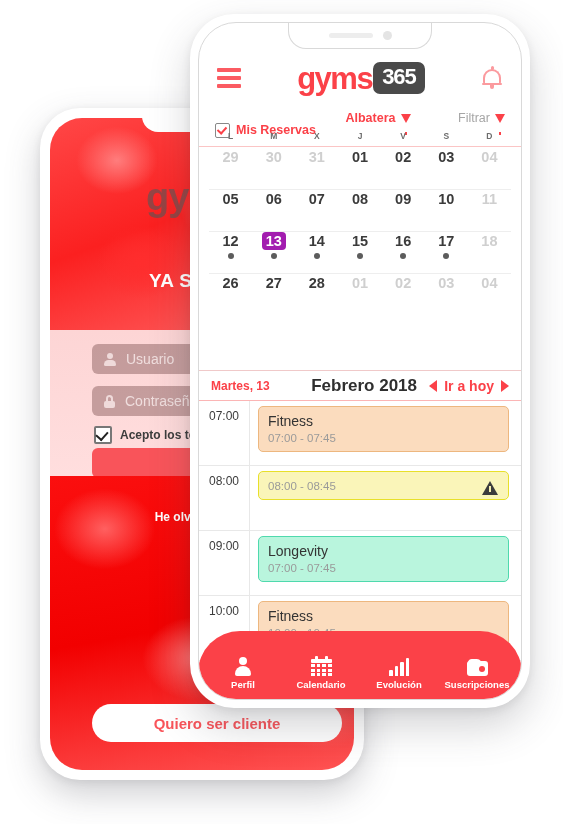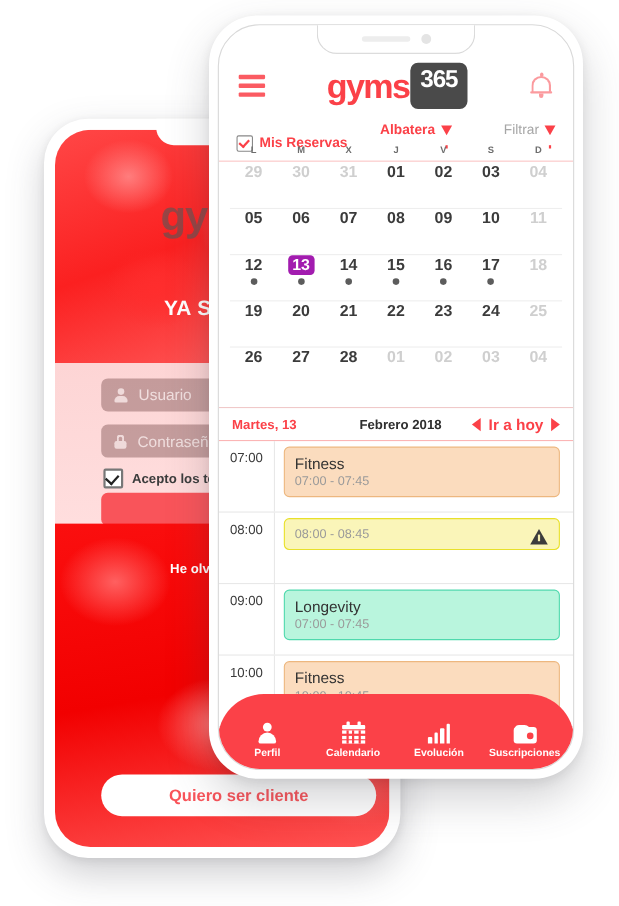--- a/index.html
+++ b/index.html
@@ -122,21 +122,21 @@
   .cam{width:9px;height:9px;border-radius:50%;background:#e4e4e4;}
 
   
   .app-head{position:absolute;left:0;right:0;top:28px;height:54px;display:flex;align-items:center;padding:0 18px;box-sizing:border-box;}
   .burger{width:24px;display:flex;flex-direction:column;gap:4px;cursor:pointer;}
   .burger i{display:block;height:4px;border-radius:1px;background:#fb5b62;}
   .logo{flex:1;display:flex;align-items:center;justify-content:center;gap:1px;}
   .logo-gyms{font-size:31px;font-weight:bold;color:#fb4148;letter-spacing:-1.5px;line-height:1;}
   .logo-365{
     font-size:22px;font-weight:bold;color:#fff;background:#4a4a4a;
-    border-radius:7px;padding:1px 7px 12px;letter-spacing:-1px;line-height:1.1;
+    border-radius:7px;padding:1px 7px 2px;letter-spacing:-1px;line-height:1.1;
     border:2px solid #4a4a4a;
   }
   .bell{width:22px;height:24px;position:relative;cursor:pointer;}
   .bell:before{
     content:"";position:absolute;left:2px;top:3px;width:18px;height:15px;
     border:2px solid #fb9a9e;border-bottom:none;border-radius:9px 9px 2px 2px;box-sizing:border-box;
   }
   .bell:after{
     content:"";position:absolute;left:1px;top:17px;width:20px;height:2px;background:#fb9a9e;border-radius:1px;
   }
@@ -161,21 +161,21 @@
   .week:last-child{border-bottom:none;}
   .cell{flex:1;display:flex;flex-direction:column;align-items:center;gap:3px;cursor:pointer;}
   .dnum{font-size:14.5px;font-weight:bold;color:#3b3b3b;line-height:18px;}
   .cell.muted .dnum{color:#cfcfcf;}
   .cell.today .dnum{background:#a21caf;color:#fff;border-radius:4px;padding:0 4px;}
   .dot{width:6px;height:6px;border-radius:50%;background:#5c5c5c;}
 
   
   .daybar{position:absolute;left:0;right:0;top:347px;height:31px;display:flex;align-items:center;padding:0 12px;box-sizing:border-box;border-top:1px solid #f0c9c9;border-bottom:1.5px solid #fbb5b5;}
   .dleft{color:#fb4148;font-size:12px;font-weight:bold;width:88px;}
-  .dmid{flex:1;text-align:center;color:#2f2f2f;font-size:12px;font-weight:bold;}
+  .dmid{flex:1;text-align:center;color:#2f2f2f;font-size:17px;font-weight:bold;}
   .dright{display:flex;align-items:center;gap:7px;cursor:pointer;}
   .arrow{width:0;height:0;border-top:6px solid transparent;border-bottom:6px solid transparent;}
   .arrow.l{border-right:8px solid #fb4148;}
   .arrow.r{border-left:8px solid #fb4148;}
   .hoy{color:#fb4148;font-size:14px;font-weight:bold;}
 
   
   .events{position:absolute;left:0;right:0;top:378px;bottom:0;overflow:hidden;}
   .slot{display:flex;height:64px;border-bottom:1px solid #e8e8e8;}
   .hh{width:51px;flex:0 0 auto;border-right:1px solid #e8e8e8;padding-top:8px;text-align:center;font-size:12px;color:#3b3b3b;box-sizing:border-box;}
@@ -399,50 +399,20 @@
             <div class="cell  ">
        <span class="dnum">16</span>
        <span class="dot"></span>
      </div>
             <div class="cell  ">
        <span class="dnum">17</span>
        <span class="dot"></span>
      </div>
             <div class="cell muted ">
        <span class="dnum">18</span>
-
-     </div>
-          </div>
-          <div class="week">
-            <div class="cell  ">
-       <span class="dnum">19</span>
-
-     </div>
-            <div class="cell  ">
-       <span class="dnum">20</span>
-
-     </div>
-            <div class="cell  ">
-       <span class="dnum">21</span>
-
-     </div>
-            <div class="cell  ">
-       <span class="dnum">22</span>
-
-     </div>
-            <div class="cell  ">
-       <span class="dnum">23</span>
-
-     </div>
-            <div class="cell  ">
-       <span class="dnum">24</span>
-
-     </div>
-            <div class="cell muted ">
-       <span class="dnum">25</span>
 
      </div>
           </div>
           <div class="week">
             <div class="cell  ">
        <span class="dnum">26</span>
 
      </div>
             <div class="cell  ">
        <span class="dnum">27</span>

